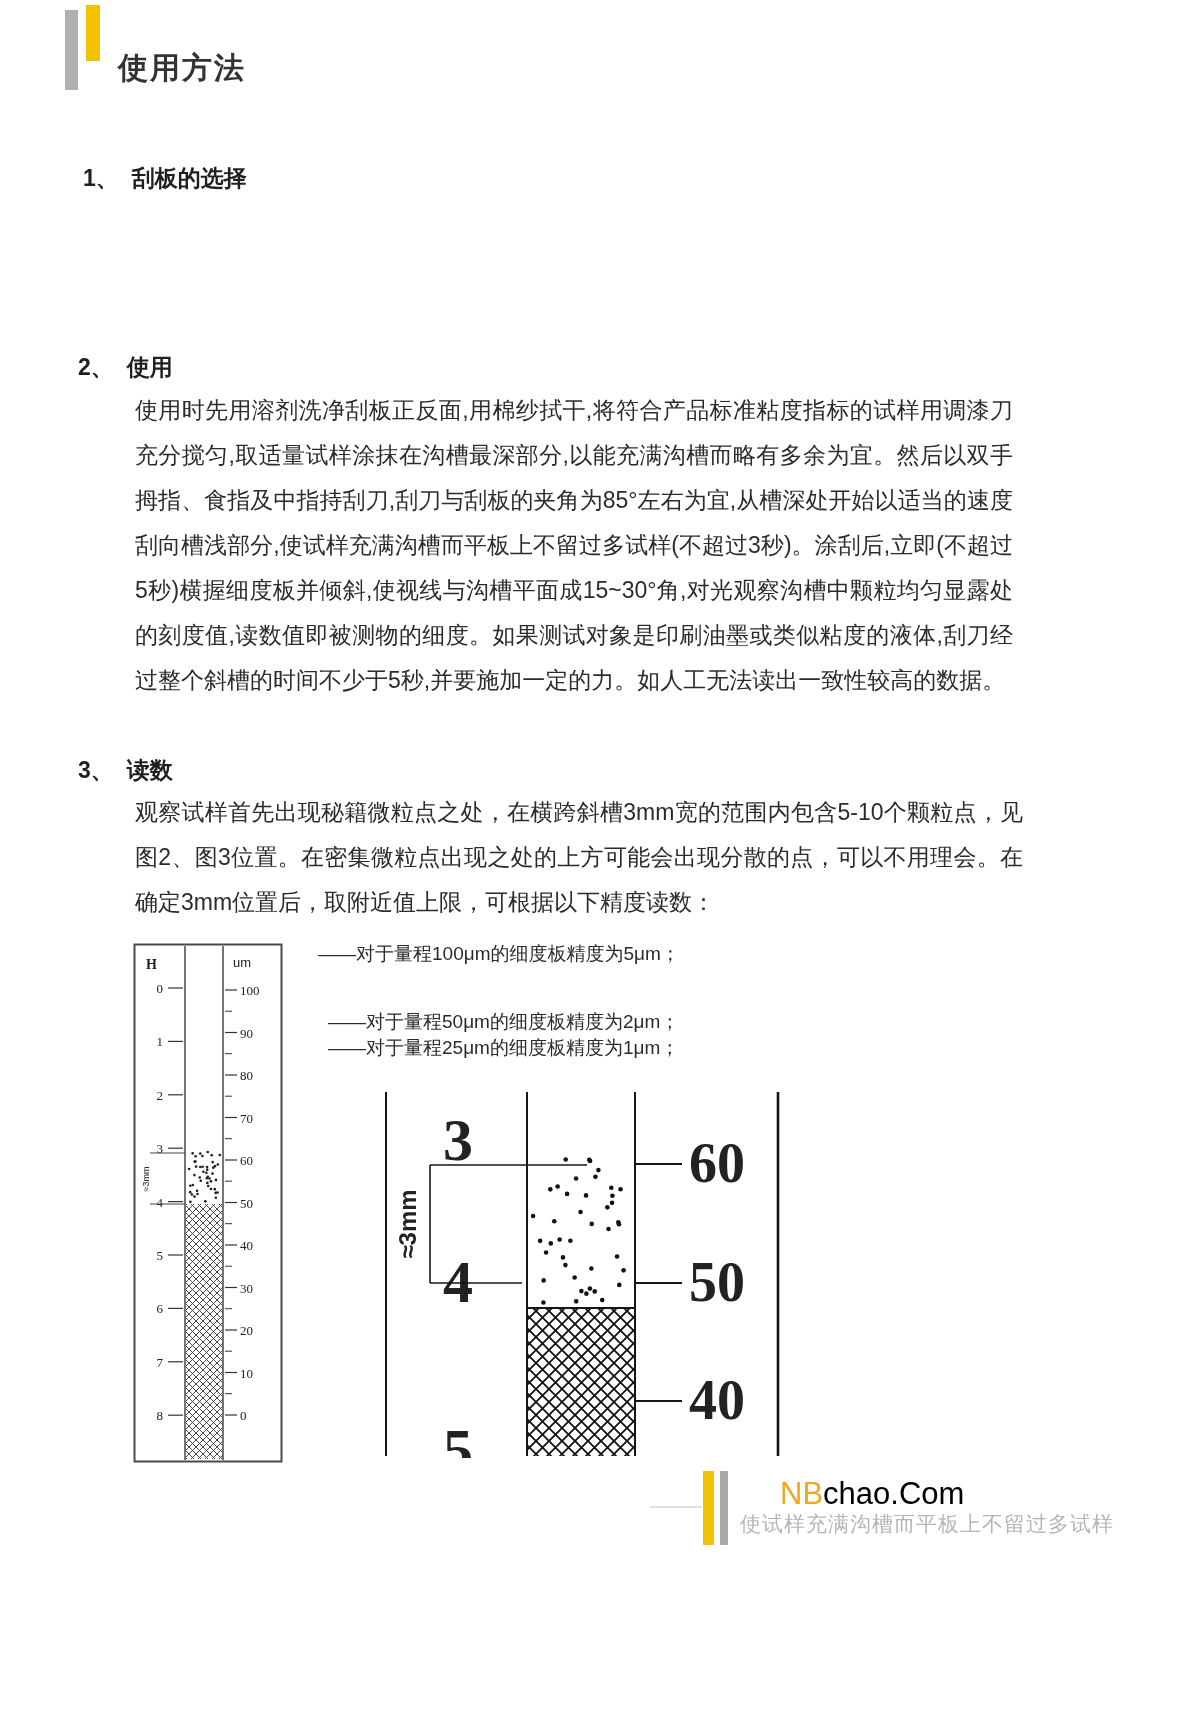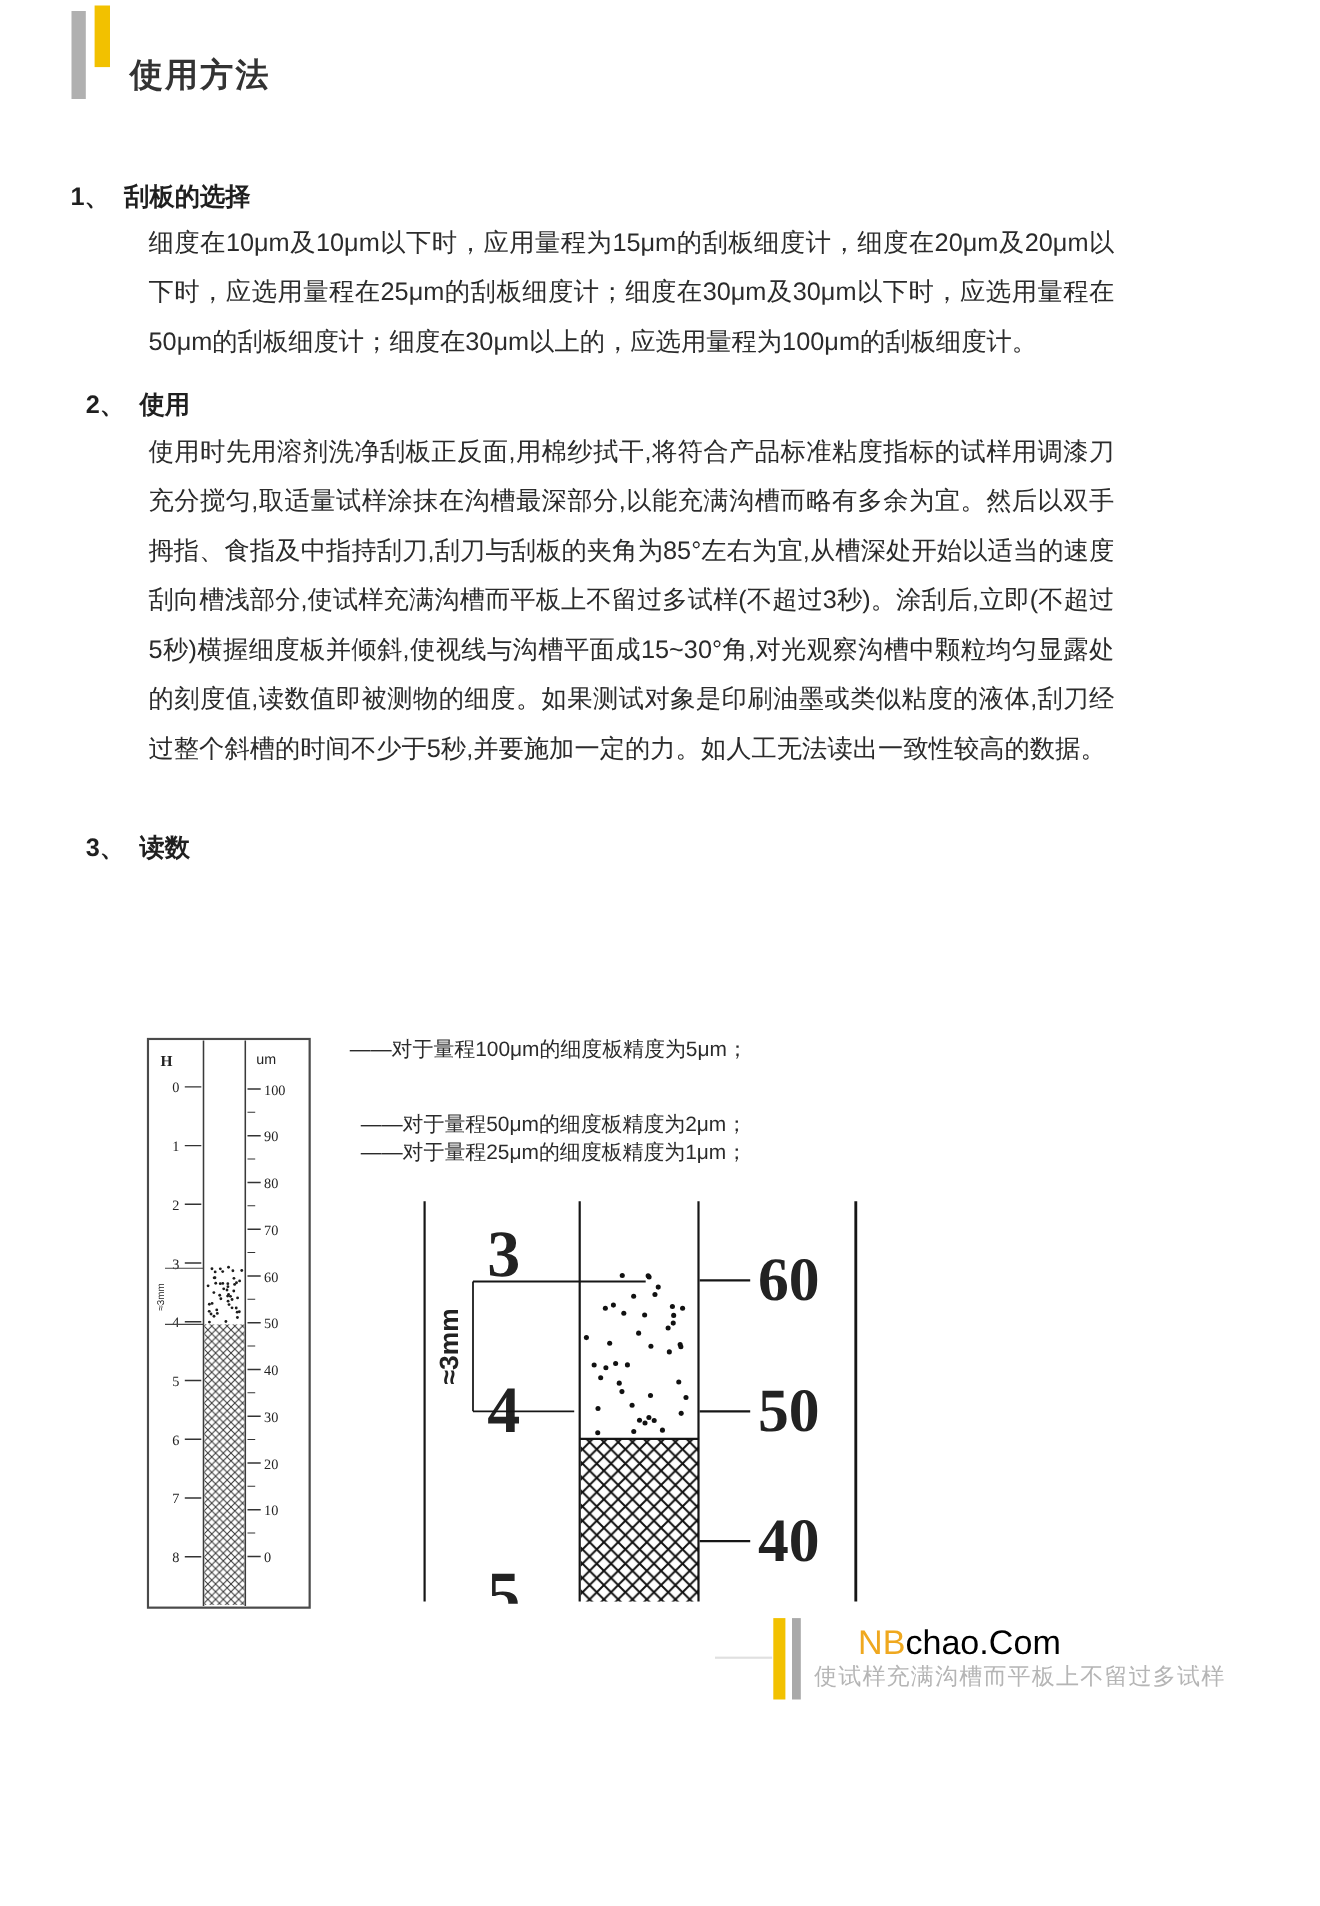--- a/index.html
+++ b/index.html
@@ -44,33 +44,33 @@
 </style>
 </head>
 <body>
 
 <div class="page">
 
   <div class="abs hdr-gray"></div>
   <div class="abs hdr-yellow"></div>
   <h1 class="abs title" style="margin:0">使用方法</h1>
 
-  <div class="abs sec-head" style="left:64px; top:163px">
+  <div class="abs sec-head" style="left:83px; top:163px">
     <span class="sec-num">1、</span><span>刮板的选择</span>
   </div>
-  <div class="abs sec-body" style="top:198px">细度在10μm及10μm以下时，应用量程为15μm的刮板细度计，细度在20μm及20μm以下时，应选用量程在25μm的刮板细度计；细度在30μm及30μm以下时，应选用量程在50μm的刮板细度计；细度在30μm以上的，应选用量程为100μm的刮板细度计。</div>
 
   <div class="abs sec-head" style="left:78px; top:352px">
     <span class="sec-num">2、</span><span>使用</span>
   </div>
   <div class="abs sec-body" style="top:388px">使用时先用溶剂洗净刮板正反面,用棉纱拭干,将符合产品标准粘度指标的试样用调漆刀充分搅匀,取适量试样涂抹在沟槽最深部分,以能充满沟槽而略有多余为宜。然后以双手拇指、食指及中指持刮刀,刮刀与刮板的夹角为85°左右为宜,从槽深处开始以适当的速度刮向槽浅部分,使试样充满沟槽而平板上不留过多试样(不超过3秒)。涂刮后,立即(不超过5秒)横握细度板并倾斜,使视线与沟槽平面成15~30°角,对光观察沟槽中颗粒均匀显露处的刻度值,读数值即被测物的细度。如果测试对象是印刷油墨或类似粘度的液体,刮刀经过整个斜槽的时间不少于5秒,并要施加一定的力。如人工无法读出一致性较高的数据。</div>
 
   <div class="abs sec-head" style="left:78px; top:755px">
     <span class="sec-num">3、</span><span>读数</span>
   </div>
+  <div class="abs sec-body" style="top:790px; width:888px">观察试样首先出现秘籍微粒点之处，在横跨斜槽3mm宽的范围内包含5-10个颗粒点，见图2、图3位置。在密集微粒点出现之处的上方可能会出现分散的点，可以不用理会。在确定3mm位置后，取附近值上限，可根据以下精度读数：</div>
 
   <div class="abs note" style="left:318px; top:941px">——对于量程100μm的细度板精度为5μm；</div>
   <div class="abs note" style="left:328px; top:1009px">——对于量程50μm的细度板精度为2μm；</div>
   <div class="abs note" style="left:328px; top:1035px">——对于量程25μm的细度板精度为1μm；</div>
 
   <svg id="gauge-svg" class="abs" style="left:133px; top:943px" width="150" height="520">
     <defs>
       <pattern id="hatch-s" width="7" height="7" patternUnits="userSpaceOnUse">
         <path d="M0,7 L7,0 M0,0 L7,7" stroke="#333" stroke-width="0.9"></path>
       </pattern>

